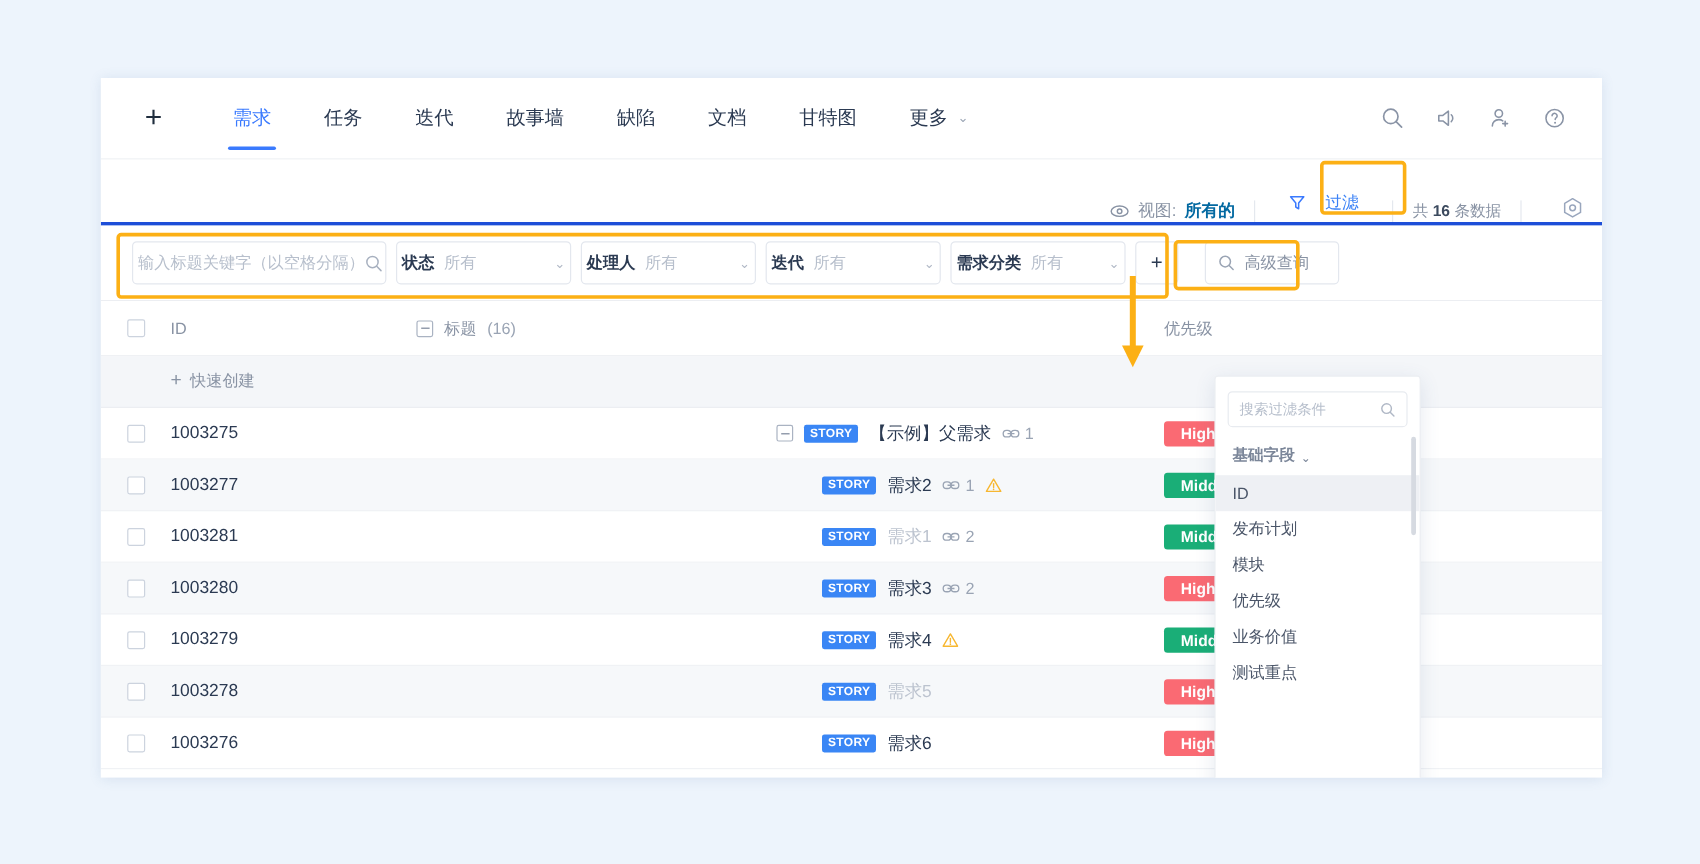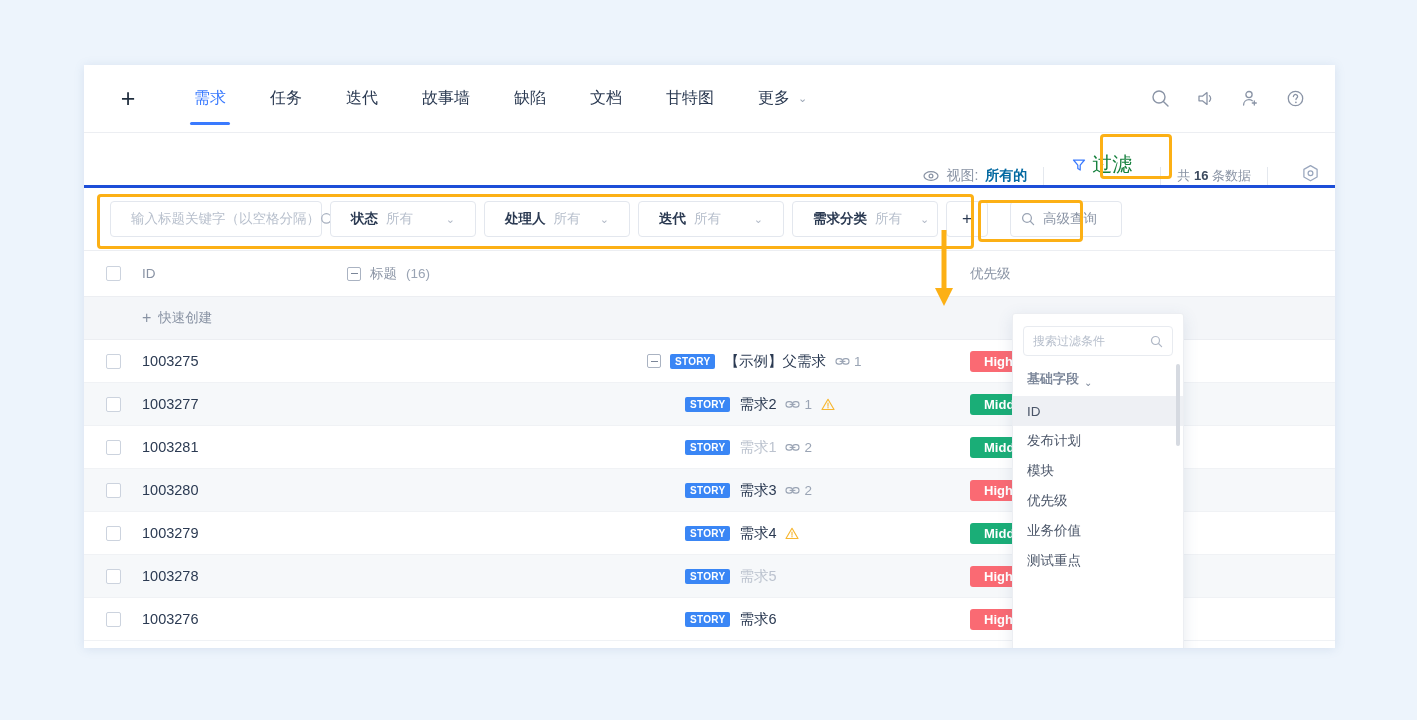--- a/index.html
+++ b/index.html
@@ -72,22 +72,22 @@
     display: flex; align-items: flex-end;
     justify-content: flex-end;
     padding-right: 14px;
     position: relative;
   }
   .sb-group { display: flex; align-items: center; gap: 7px; font-size: 14px; }
   .sb-label { color: #8993a4; }
   .sb-value { color: #0369a1; font-weight: 700; }
   .sb-sep { width: 1px; height: 18px; background: #e4e8ee; margin: 0 16px; }
   .sb-filter {
-    display: flex; align-items: center; gap: 6px;
-    color: #15803d; font-size: 20px; cursor: pointer;
+    display: flex; align-items: center; gap: 16px;
+    color: #3b82f6; font-size: 14px; cursor: pointer;
     padding: 7px 12px;
     position: relative;
   }
   .hl-box {
     position: absolute;
     border: 3px solid #fcb015;
     border-radius: 4px;
     pointer-events: none;
   }
   .sb-count { color: #8993a4; font-size: 13px; }
@@ -104,21 +104,21 @@
     gap: 0;
     position: relative;
   }
   .fb-inner { display: flex; align-items: center; gap: 8px; }
   .fld {
     height: 36px;
     border: 1px solid #e3e7ee;
     border-radius: 4px;
     background: #fff;
     display: flex; align-items: center;
-    padding: 0 20px;
+    padding: 0 4px;
     font-size: 14px;
     cursor: pointer;
     white-space: nowrap;
   }
   .fld-kw { width: 212px; justify-content: space-between; }
   .fld-kw .ph { color: #b7bfcc; font-size: 13.5px; }
   .fld-sel { gap: 8px; }
   .fld-sel .lab { color: #2b3a52; font-weight: 700; font-size: 13.5px; }
   .fld-sel .val { color: #b7bfcc; font-size: 13.5px; }
   .fld-sel .chev { margin-left: auto; color: #b0b8c6; font-size: 11px; padding-left: 10px; }

